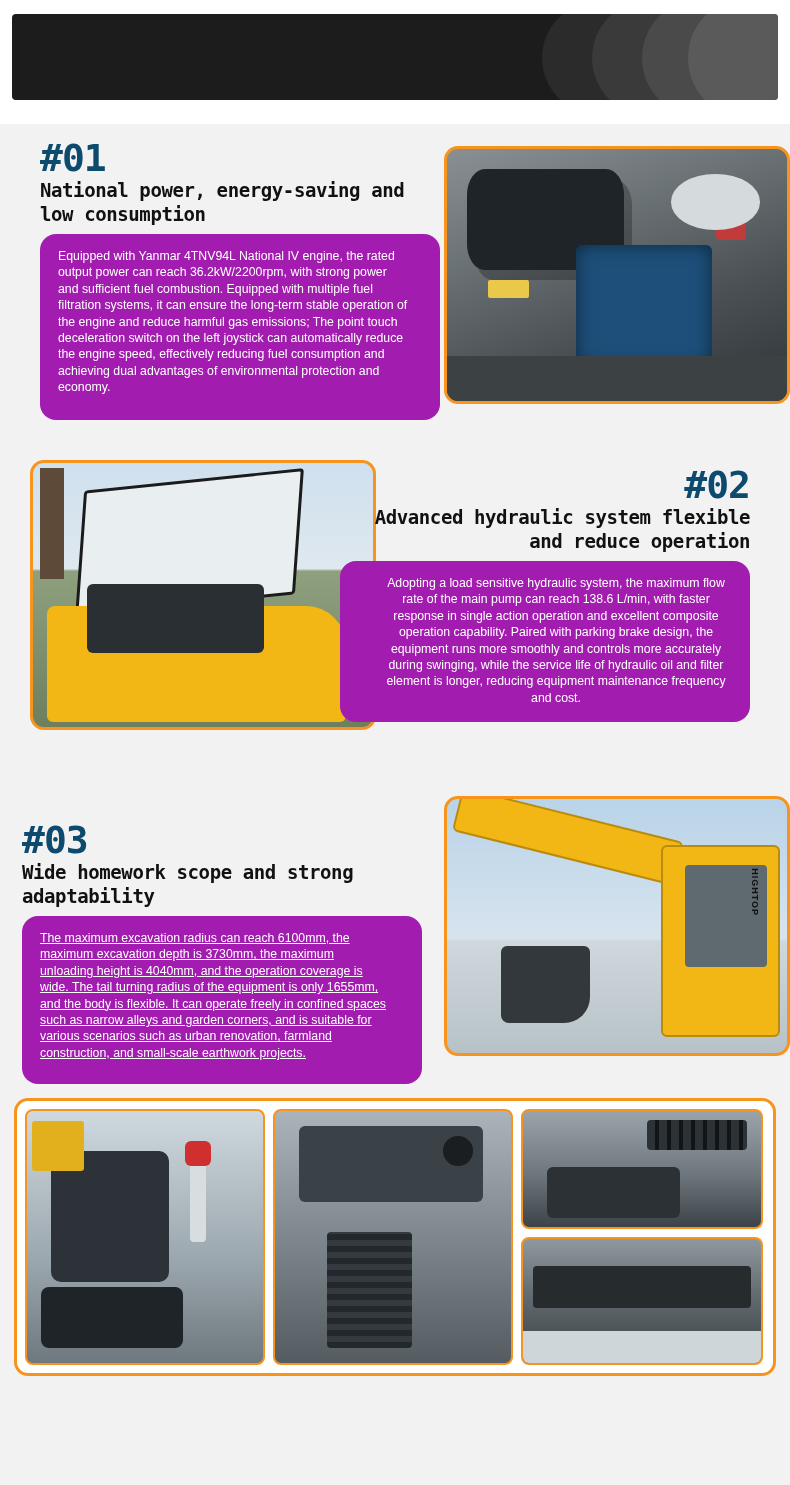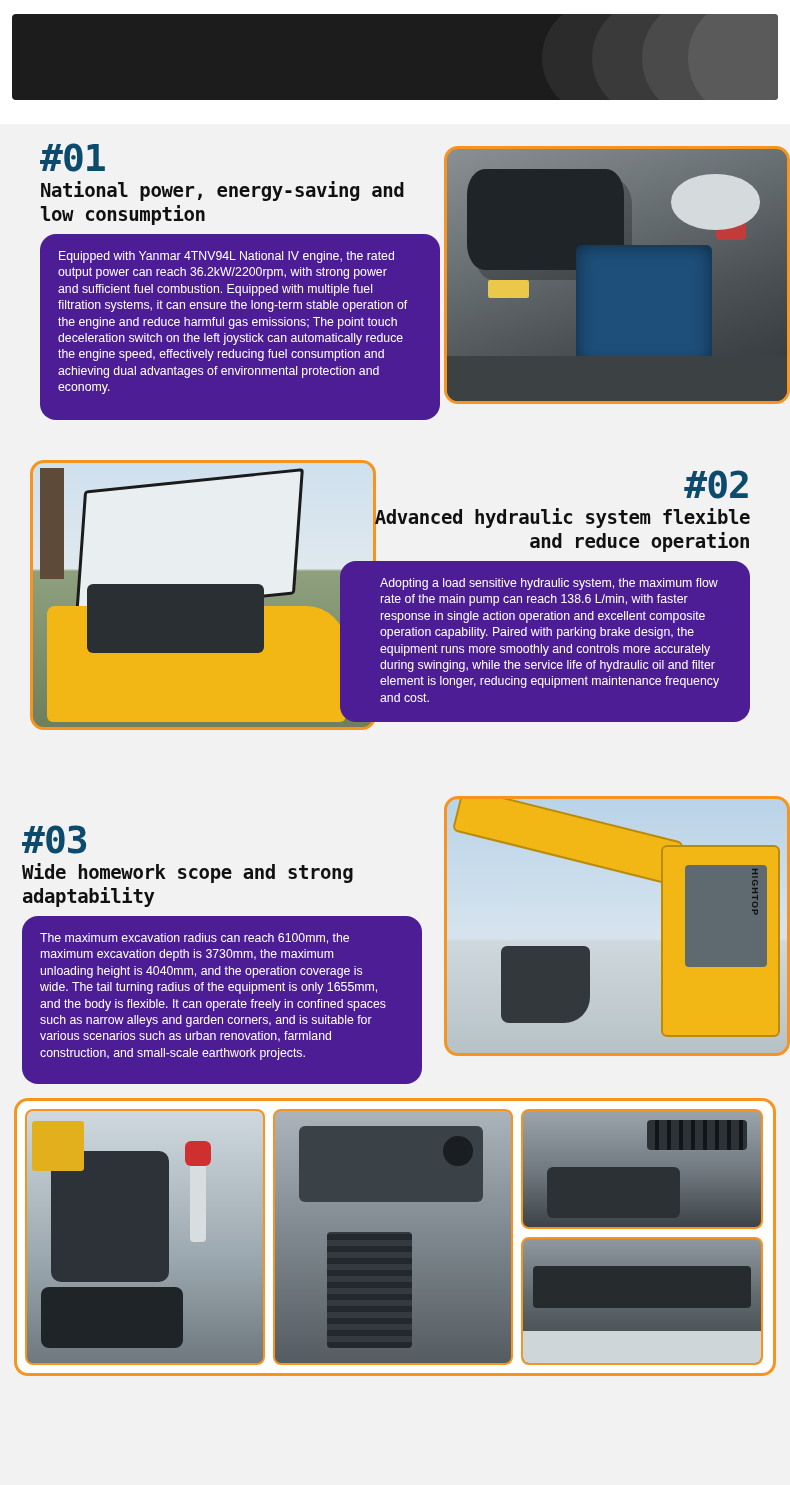--- a/index.html
+++ b/index.html
@@ -56,21 +56,21 @@
     position: relative;
     width: 790px;
   }
   .sec-wrap {
     position: relative;
     margin: 0 14px;
   }
 
   .card {
     position: relative;
-    background: #4c1d95;
+    background: #a21caf;
     border-radius: 16px;
     color: #ffffff;
     padding: 14px 18px 16px 18px;
     font-size: 12.3px;
     line-height: 16.4px;
   }
 
   .num {
     color: #0c4a6e;
     font-size: 38px;
@@ -124,21 +124,21 @@
     position: absolute;
     right: 26px;
     top: 21px;
     width: 410px;
     text-align: right;
   }
   .s2 .card {
     margin-top: 8px;
     width: 410px;
     min-height: 150px;
-    text-align: left;
+    text-align: center;
     padding-left: 40px;
   }
   .s2 .photo {
     position: absolute;
     left: 16px;
     top: 16px;
     width: 346px;
     height: 270px;
   }
 
@@ -149,20 +149,21 @@
     left: 8px;
     top: 14px;
     width: 400px;
     margin-top: 32px;
   }
   .s3 .card {
     margin-top: 8px;
     width: 400px;
     min-height: 168px;
     padding-right: 36px;
+    text-decoration: underline;
   }
   .s3 .photo {
     position: absolute;
     left: 430px;
     top: 22px;
     width: 346px;
     height: 260px;
   }
 
   

